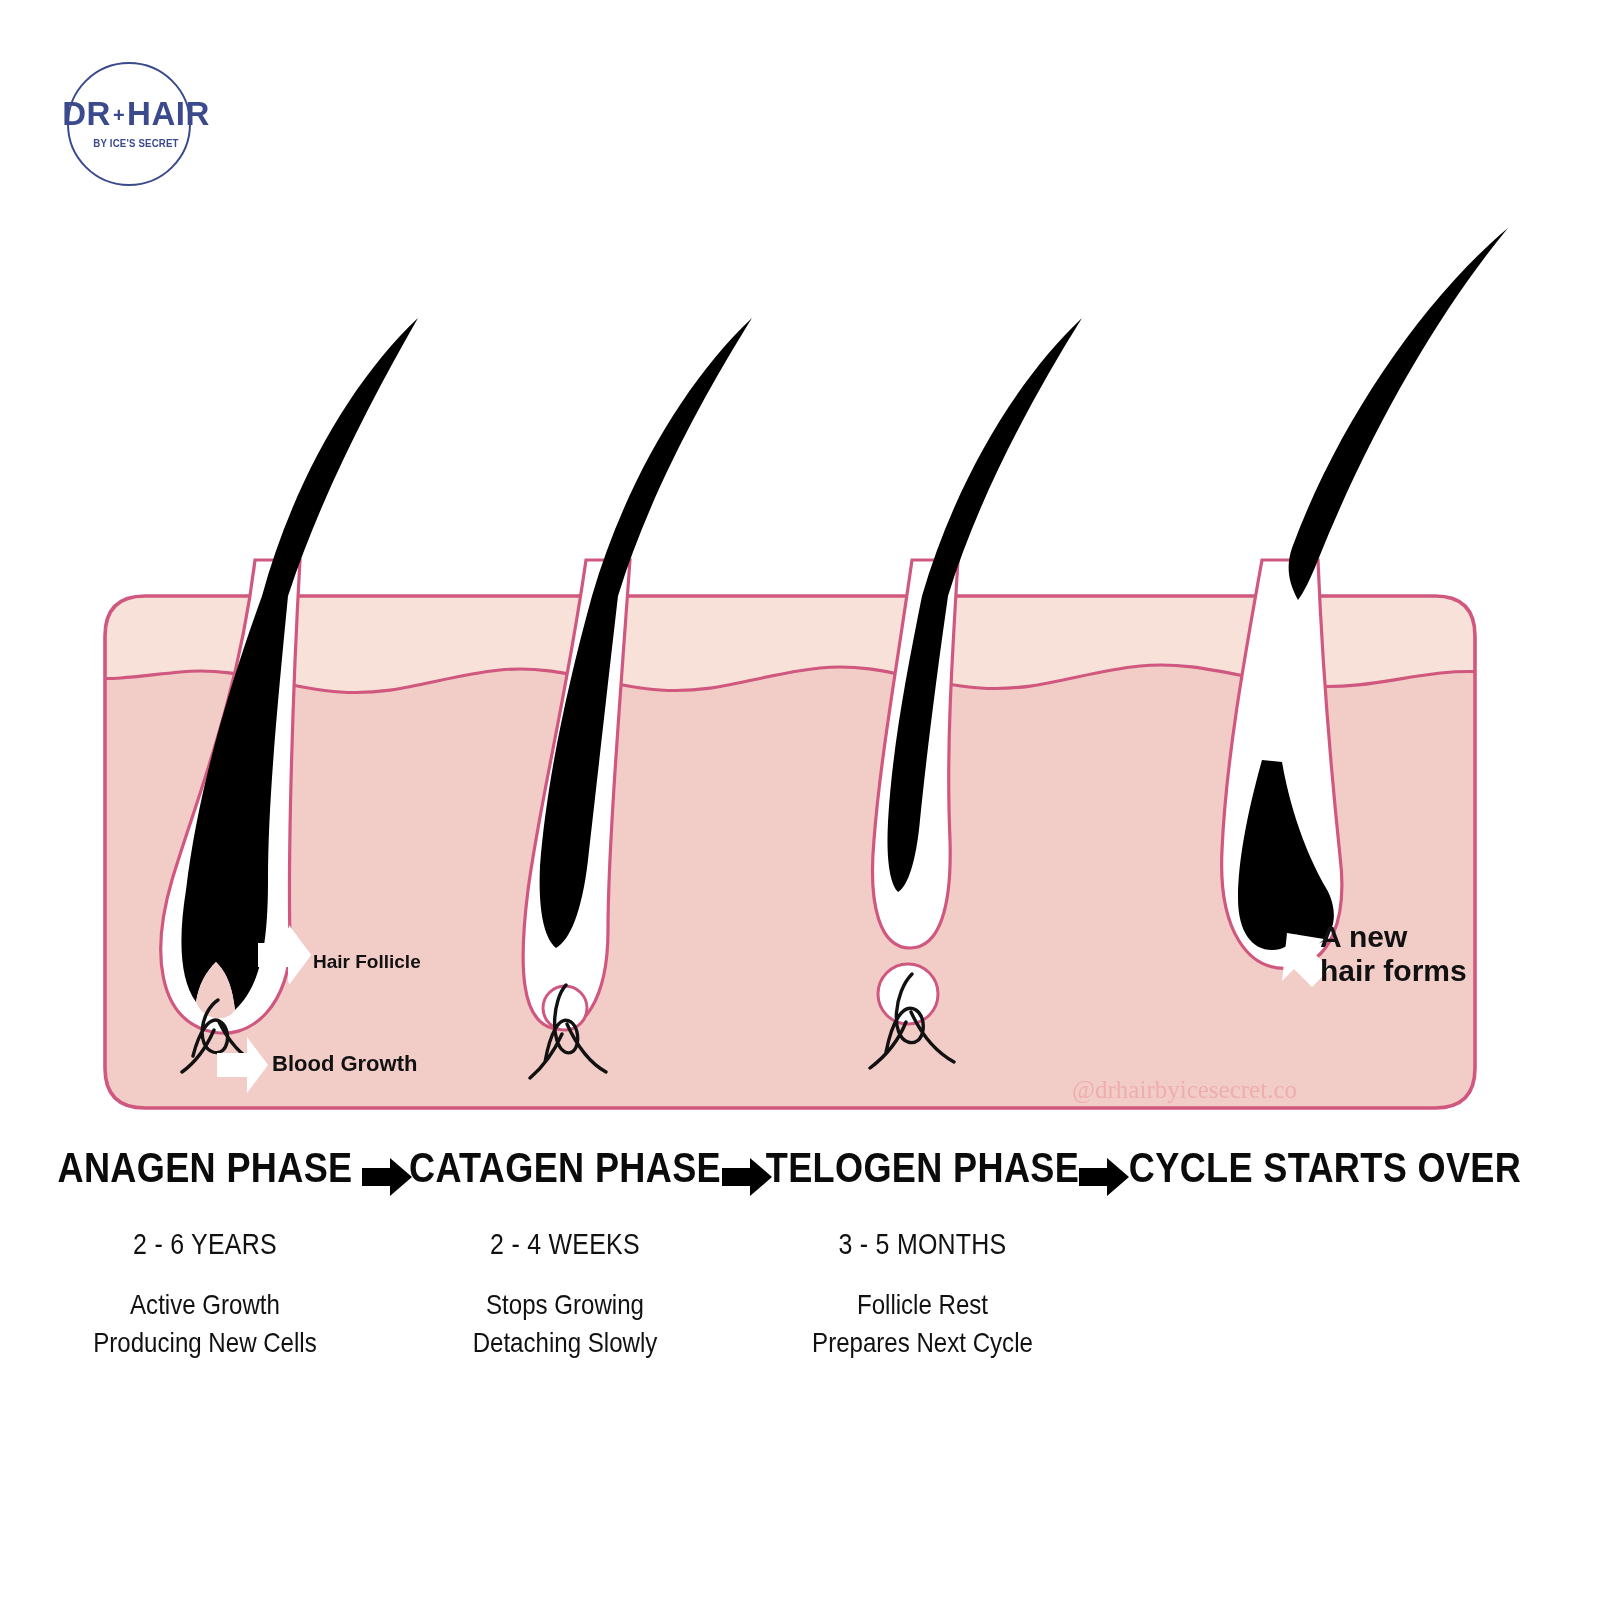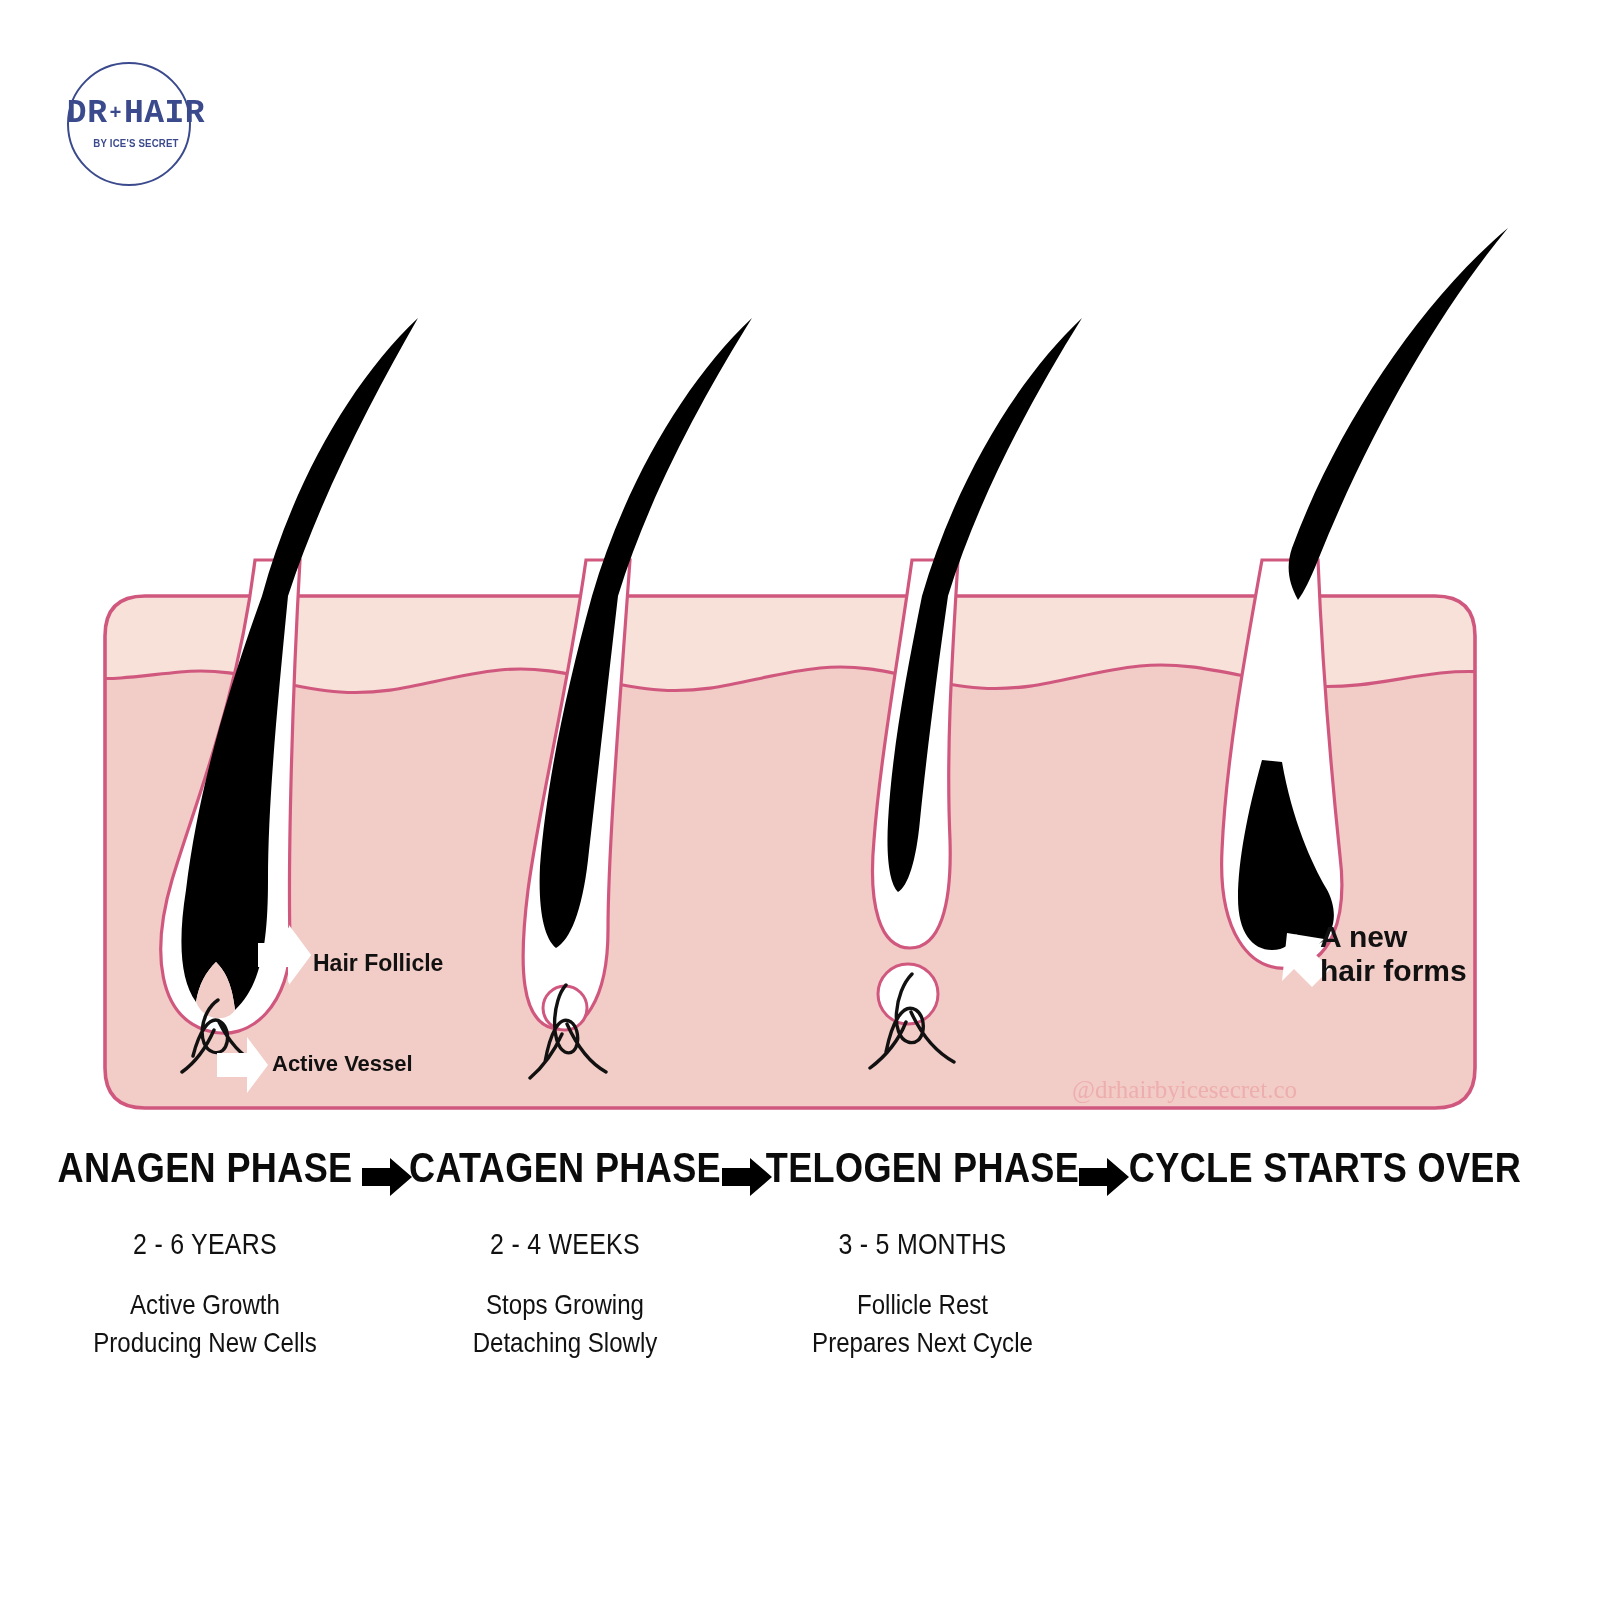--- a/index.html
+++ b/index.html
@@ -34,21 +34,21 @@
     border-radius: 50%;
     box-sizing: border-box;
   }
   #logo .wordmark {
     position: absolute;
     left: 0px;
     top: 39px;
     width: 168px;
     text-align: center;
     color: #3b4a8c;
-    font-family: Liberation Mono, monospace;
+    font-family: Liberation Sans, sans-serif;
     font-weight: bold;
     font-size: 33px;
     letter-spacing: 0.5px;
     line-height: 1;
     white-space: nowrap;
   }
   #logo .wordmark .plus {
     font-size: 20px;
     vertical-align: 3px;
     padding: 0 2px;
@@ -79,21 +79,21 @@
 
   
   .callout {
     position: absolute;
     font-family: "Liberation Sans", sans-serif;
     font-weight: bold;
     color: #111111;
     white-space: pre;
     line-height: 1.12;
   }
-  #lbl-hair-follicle { left: 313px; top: 951px; font-size: 23px; }
+  #lbl-hair-follicle { left: 313px; top: 951px; font-size: 19px; }
   #lbl-blood-vessel  { left: 272px; top: 1052px; font-size: 22px; }
   #lbl-new-hair      { left: 1320px; top: 920px; font-size: 30px; }
 
   .watermark {
     position: absolute;
     left: 1072px;
     top: 1076px;
     font-family: Liberation Serif, serif;
     font-size: 25px;
     color: #eda9ab;
@@ -297,21 +297,21 @@
   <path d="M268 1065 L247 1037 L247 1053 L217 1053 L217 1077 L247 1077 L247 1093 Z" fill="#ffffff"></path>
 
   <path d="M1287 933 L1324 939 L1312 951 L1330 969 L1312 987 L1294 969 L1282 981 Z" fill="#ffffff"></path>
 
   <path d="M362 1168 L390 1168 L390 1158 L412 1177 L390 1196 L390 1186 L362 1186 Z" fill="#000000"></path>
   <path d="M722 1168 L750 1168 L750 1158 L772 1177 L750 1196 L750 1186 L722 1186 Z" fill="#000000"></path>
   <path d="M1079 1168 L1107 1168 L1107 1158 L1129 1177 L1107 1196 L1107 1186 L1079 1186 Z" fill="#000000"></path>
 </svg>
 
 <div class="callout" id="lbl-hair-follicle">Hair Follicle</div>
-<div class="callout" id="lbl-blood-vessel">Active Vessel</div>
+<div class="callout" id="lbl-blood-vessel">Blood Growth</div>
 <div class="callout" id="lbl-new-hair">A new
 hair forms</div>
 
 <div class="watermark">@drhairbyicesecret.co</div>
 
 <div id="phases">
   <div class="phase-title col1">ANAGEN PHASE</div>
   <div class="phase-title col2">CATAGEN PHASE</div>
   <div class="phase-title col3">TELOGEN PHASE</div>
   <div class="phase-title col4">CYCLE STARTS OVER</div>

